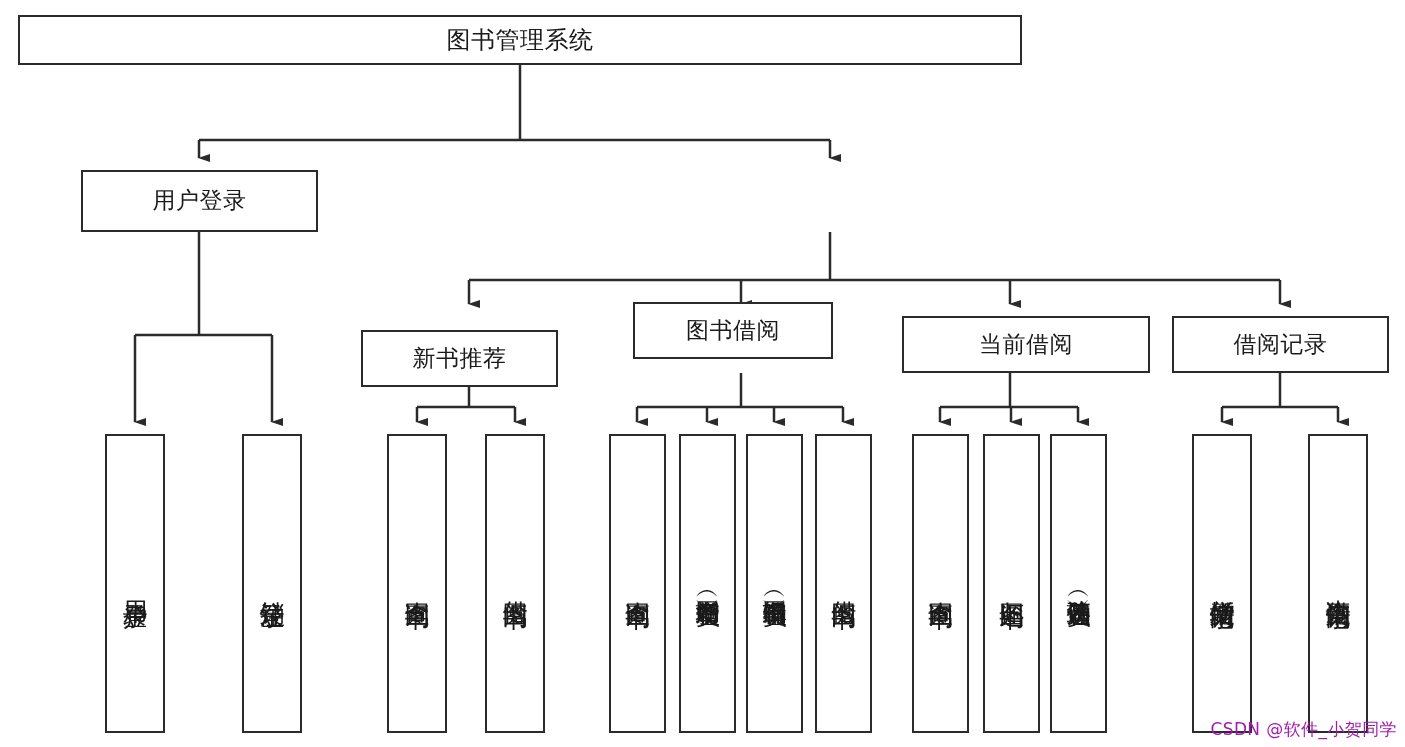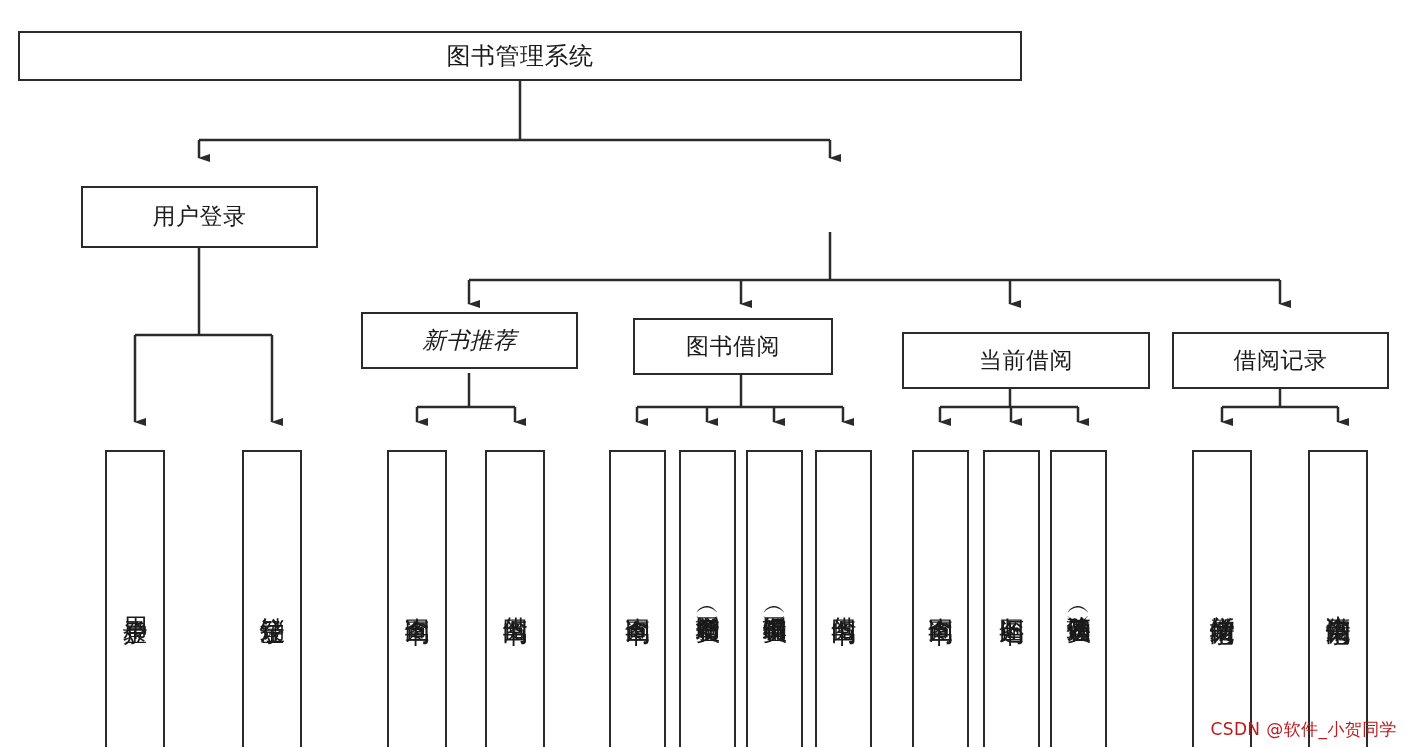--- a/index.html
+++ b/index.html
@@ -30,21 +30,20 @@
   }
   .node {
     position: absolute;
     box-sizing: border-box;
     background: #ffffff;
     border: 2px solid #2b2b2b;
     display: flex;
     align-items: center;
     justify-content: center;
     overflow: hidden;
-    margin-top: 16px;
   }
   .node-label {
     color: #1a1a1a;
     text-align: center;
     line-height: 1.12;
     letter-spacing: 0.5px;
     white-space: nowrap;
   }
   .node.horizontal .node-label {
     font-size: 23px;
@@ -66,21 +65,21 @@
   }
   .node.vertical.tall-text .node-label {
     font-size: 24px;
     letter-spacing: 0.5px;
   }
   #watermark {
     position: absolute;
     right: 8px;
     bottom: 6px;
     font-size: 17px;
-    color: #b91c1c;
+    color: #a21caf;
     white-space: nowrap;
     letter-spacing: 0.4px;
   }
 </style>
 </head>
 <body>
 
 <div id="diagram-root">
 
   <svg id="edge-layer" width="1405" height="747" viewBox="0 0 1405 747" xmlns="http://www.w3.org/2000/svg">
@@ -135,21 +134,21 @@
   </svg>
 
   <div class="node root horizontal" id="node-root" style="left: 18px; top: 15px; width: 1004px; height: 50px;">
     <span class="node-label">图书管理系统</span>
   </div>
 
   <div class="node horizontal" id="node-l2-0" style="left: 81px; top: 170px; width: 237px; height: 62px;">
     <span class="node-label">用户登录</span>
   </div>
 
-  <div class="node horizontal" id="node-l3-0" style="left: 361px; top: 296px; width: 217px; height: 57px; font-style: italic;">
+  <div class="node horizontal" id="node-l3-0" style="left: 361px; top: 330px; width: 197px; height: 57px;">
     <span class="node-label">新书推荐</span>
   </div>
   <div class="node horizontal" id="node-l3-1" style="left: 633px; top: 302px; width: 200px; height: 57px;">
     <span class="node-label">图书借阅</span>
   </div>
   <div class="node horizontal" id="node-l3-2" style="left: 902px; top: 316px; width: 248px; height: 57px;">
     <span class="node-label">当前借阅</span>
   </div>
   <div class="node horizontal" id="node-l3-3" style="left: 1172px; top: 316px; width: 217px; height: 57px; justify-content: center;">
     <span class="node-label">借阅记录</span>

